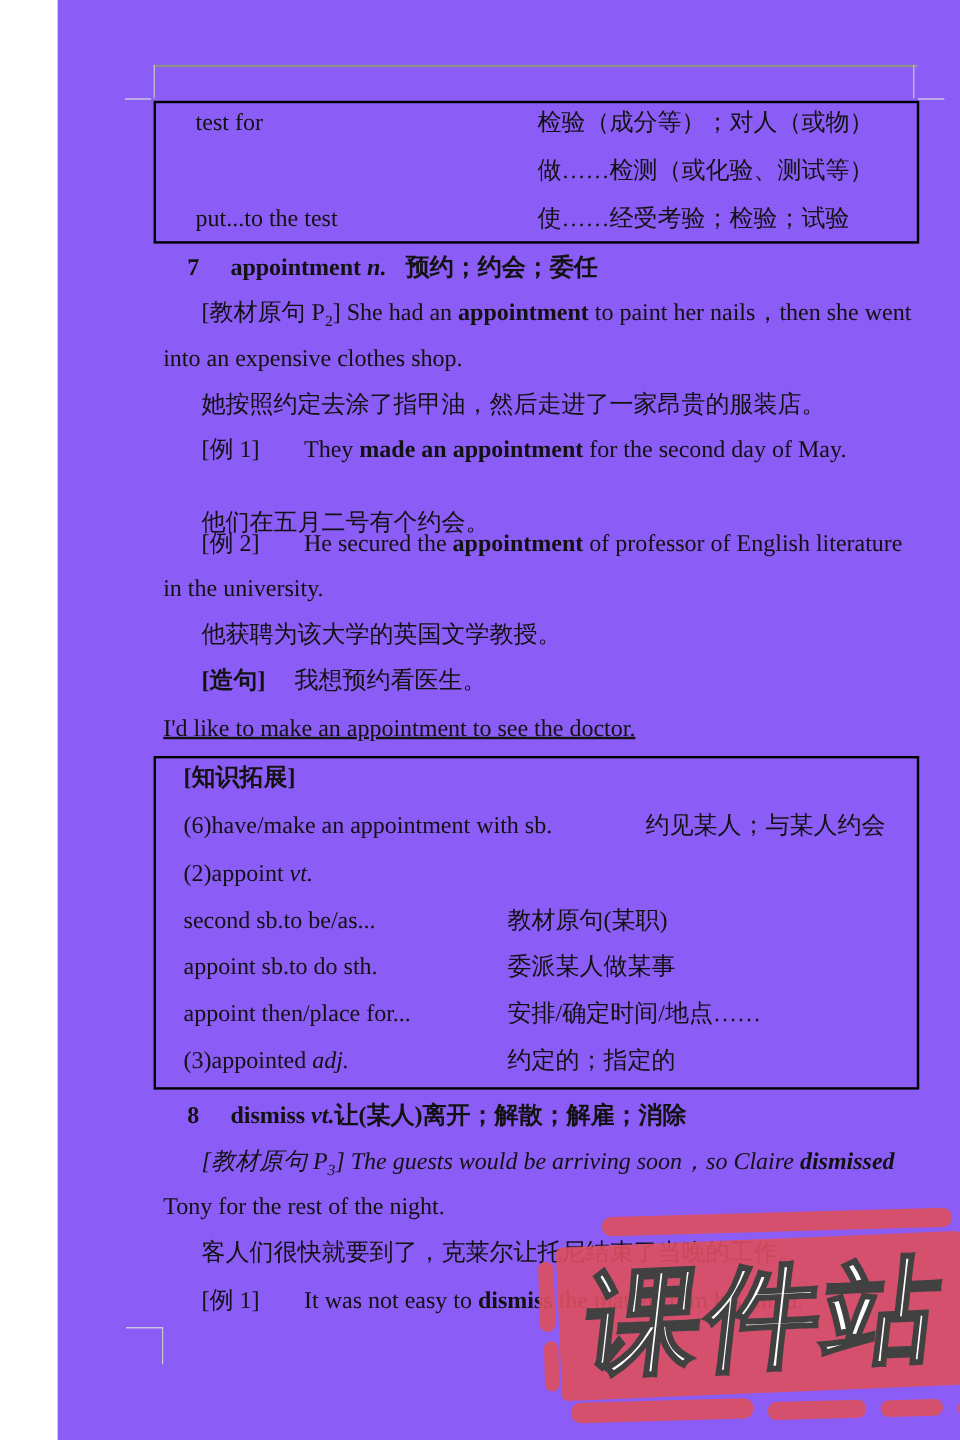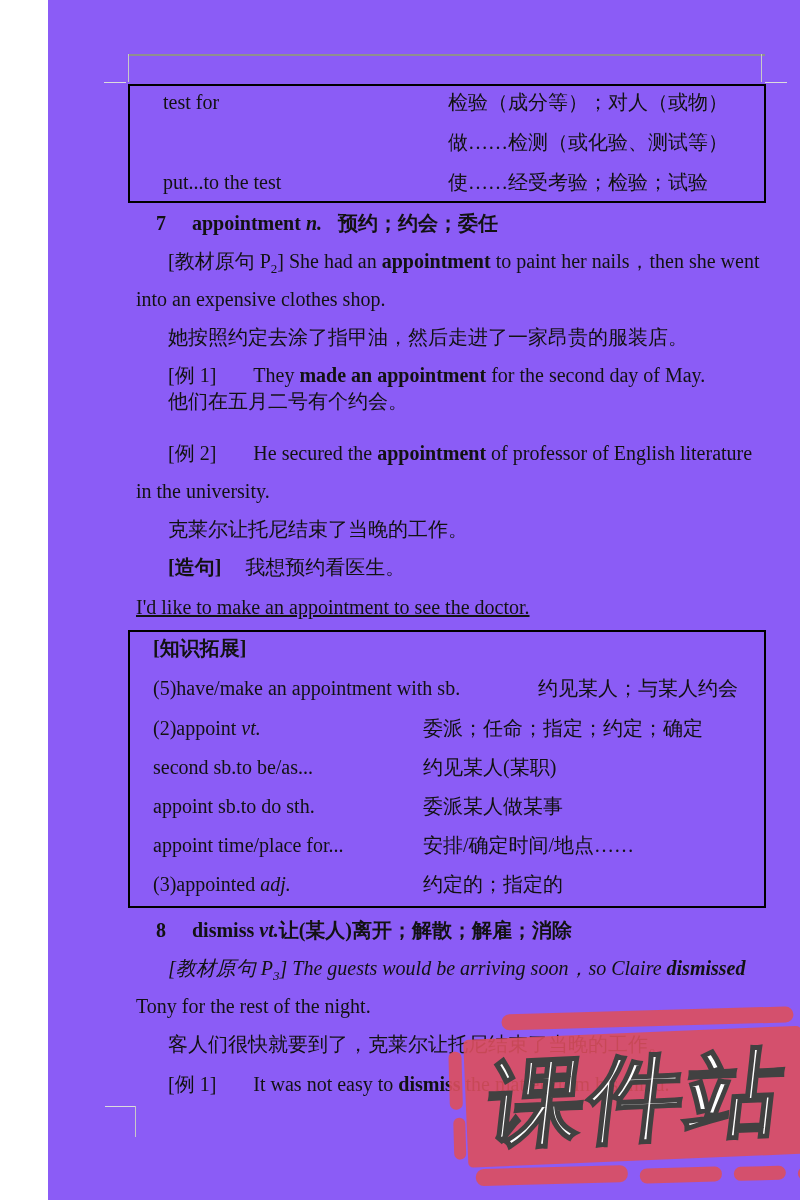--- a/index.html
+++ b/index.html
@@ -66,46 +66,45 @@
 
   <div class="line" style="left:120px;top:248px;">
     <span>[教材原句 P</span><sub>2</sub><span>] She had an </span><span class="b">appointment</span><span> to paint her nails，then she went</span>
   </div>
   <div class="line" style="left:88px;top:286px;">into an expensive clothes shop.</div>
   <div class="line" style="left:120px;top:324px;">她按照约定去涂了指甲油，然后走进了一家昂贵的服装店。</div>
 
   <div class="line" style="left:120px;top:362px;font-family:Liberation Serif, serif;">
     <span class="gap-ex">[例 1]</span><span>They </span><span class="b">made an appointment</span><span> for the second day of May.</span>
   </div>
-  <div class="line" style="left:120px;top:388px;">他们在五月二号有个约会。</div>
+  <div class="line" style="left:120px;top:423px;">他们在五月二号有个约会。</div>
 
   <div class="line" style="left:120px;top:440px;">
     <span class="gap-ex">[例 2]</span><span>He secured the </span><span class="b">appointment</span><span> of professor of English literature</span>
   </div>
   <div class="line" style="left:88px;top:478px;">in the university.</div>
-  <div class="line" style="left:120px;top:516px;">克莱尔让托尼结束了当晚的工作。</div>
+  <div class="line" style="left:120px;top:516px;">他获聘为该大学的英国文学教授。</div>
 
   <div class="line" style="left:120px;top:554px;">
     <span class="b gap-mk">[造句]</span><span>我想预约看医生。</span>
   </div>
   <div class="line u" style="left:88px;top:594px;">I'd like to make an appointment to see the doctor.</div>
 
   <div class="boxtable" style="left:80px;top:630px;width:634px;height:274px;"></div>
   <div class="line b" style="left:105px;top:635px;">[知识拓展]</div>
-  <div class="line" style="left:105px;top:675px;">(5)have/make an appointment with sb.</div>
+  <div class="line" style="left:105px;top:675px;">(6)have/make an appointment with sb.</div>
   <div class="line" style="left:490px;top:675px;">约见某人；与某人约会</div>
   <div class="line" style="left:105px;top:715px;">
     <span>(2)appoint </span><span class="it">vt.</span>
   </div>
-  <div class="line" style="left:375px;top:715px;">委派；任命；指定；约定；确定</div>
   <div class="line" style="left:105px;top:754px;">second sb.to be/as...</div>
-  <div class="line" style="left:375px;top:754px;">约见某人(某职)</div>
+  <div class="line" style="left:375px;top:754px;">教材原句(某职)</div>
   <div class="line" style="left:105px;top:793px;">appoint sb.to do sth.</div>
   <div class="line" style="left:375px;top:793px;">委派某人做某事</div>
-  <div class="line" style="left:105px;top:832px;">appoint time/place for...</div>
+  <div class="line" style="left:105px;top:832px;">appoint then/place for...</div>
   <div class="line" style="left:375px;top:832px;">安排/确定时间/地点……</div>
   <div class="line" style="left:105px;top:871px;">
     <span>(3)appointed </span><span class="it">adj.</span>
   </div>
   <div class="line" style="left:375px;top:871px;">约定的；指定的</div>
 
   <div class="line b" style="left:108px;top:917px;">
     <span class="gap-num">8</span><span>dismiss </span><span class="bi">vt.</span><span>让(某人)离开；解散；解雇；消除</span>
   </div>
 

